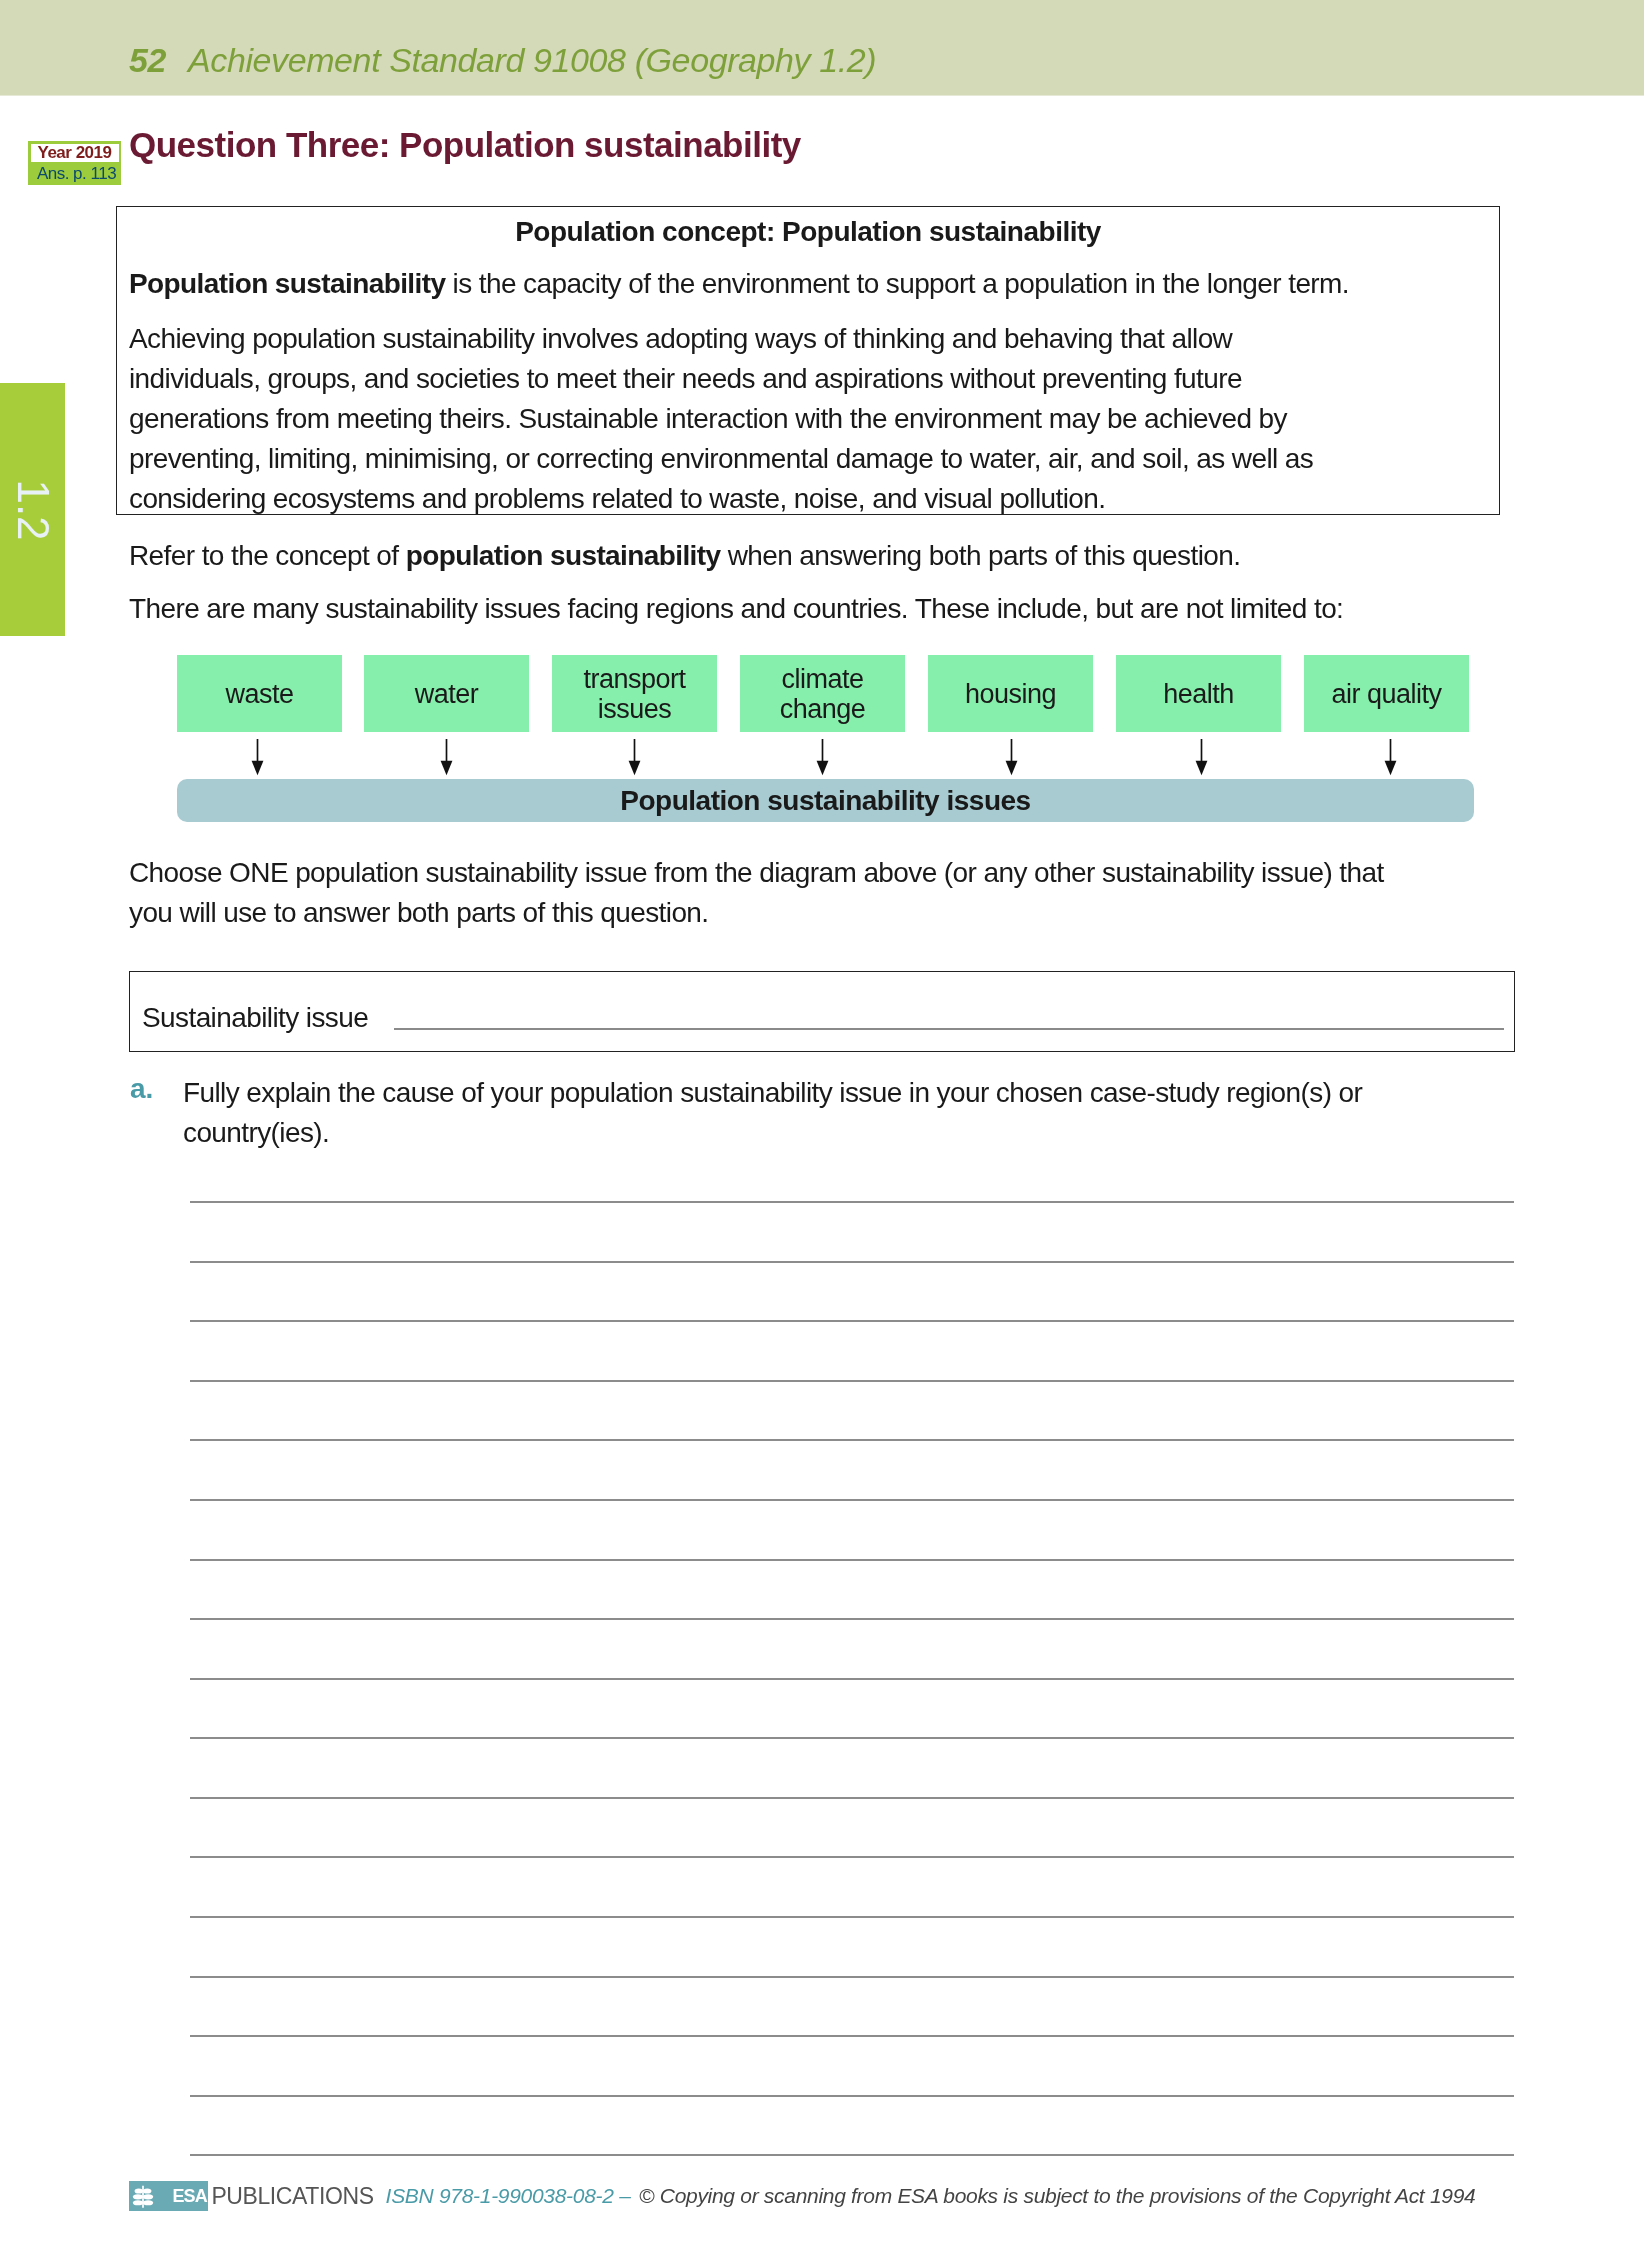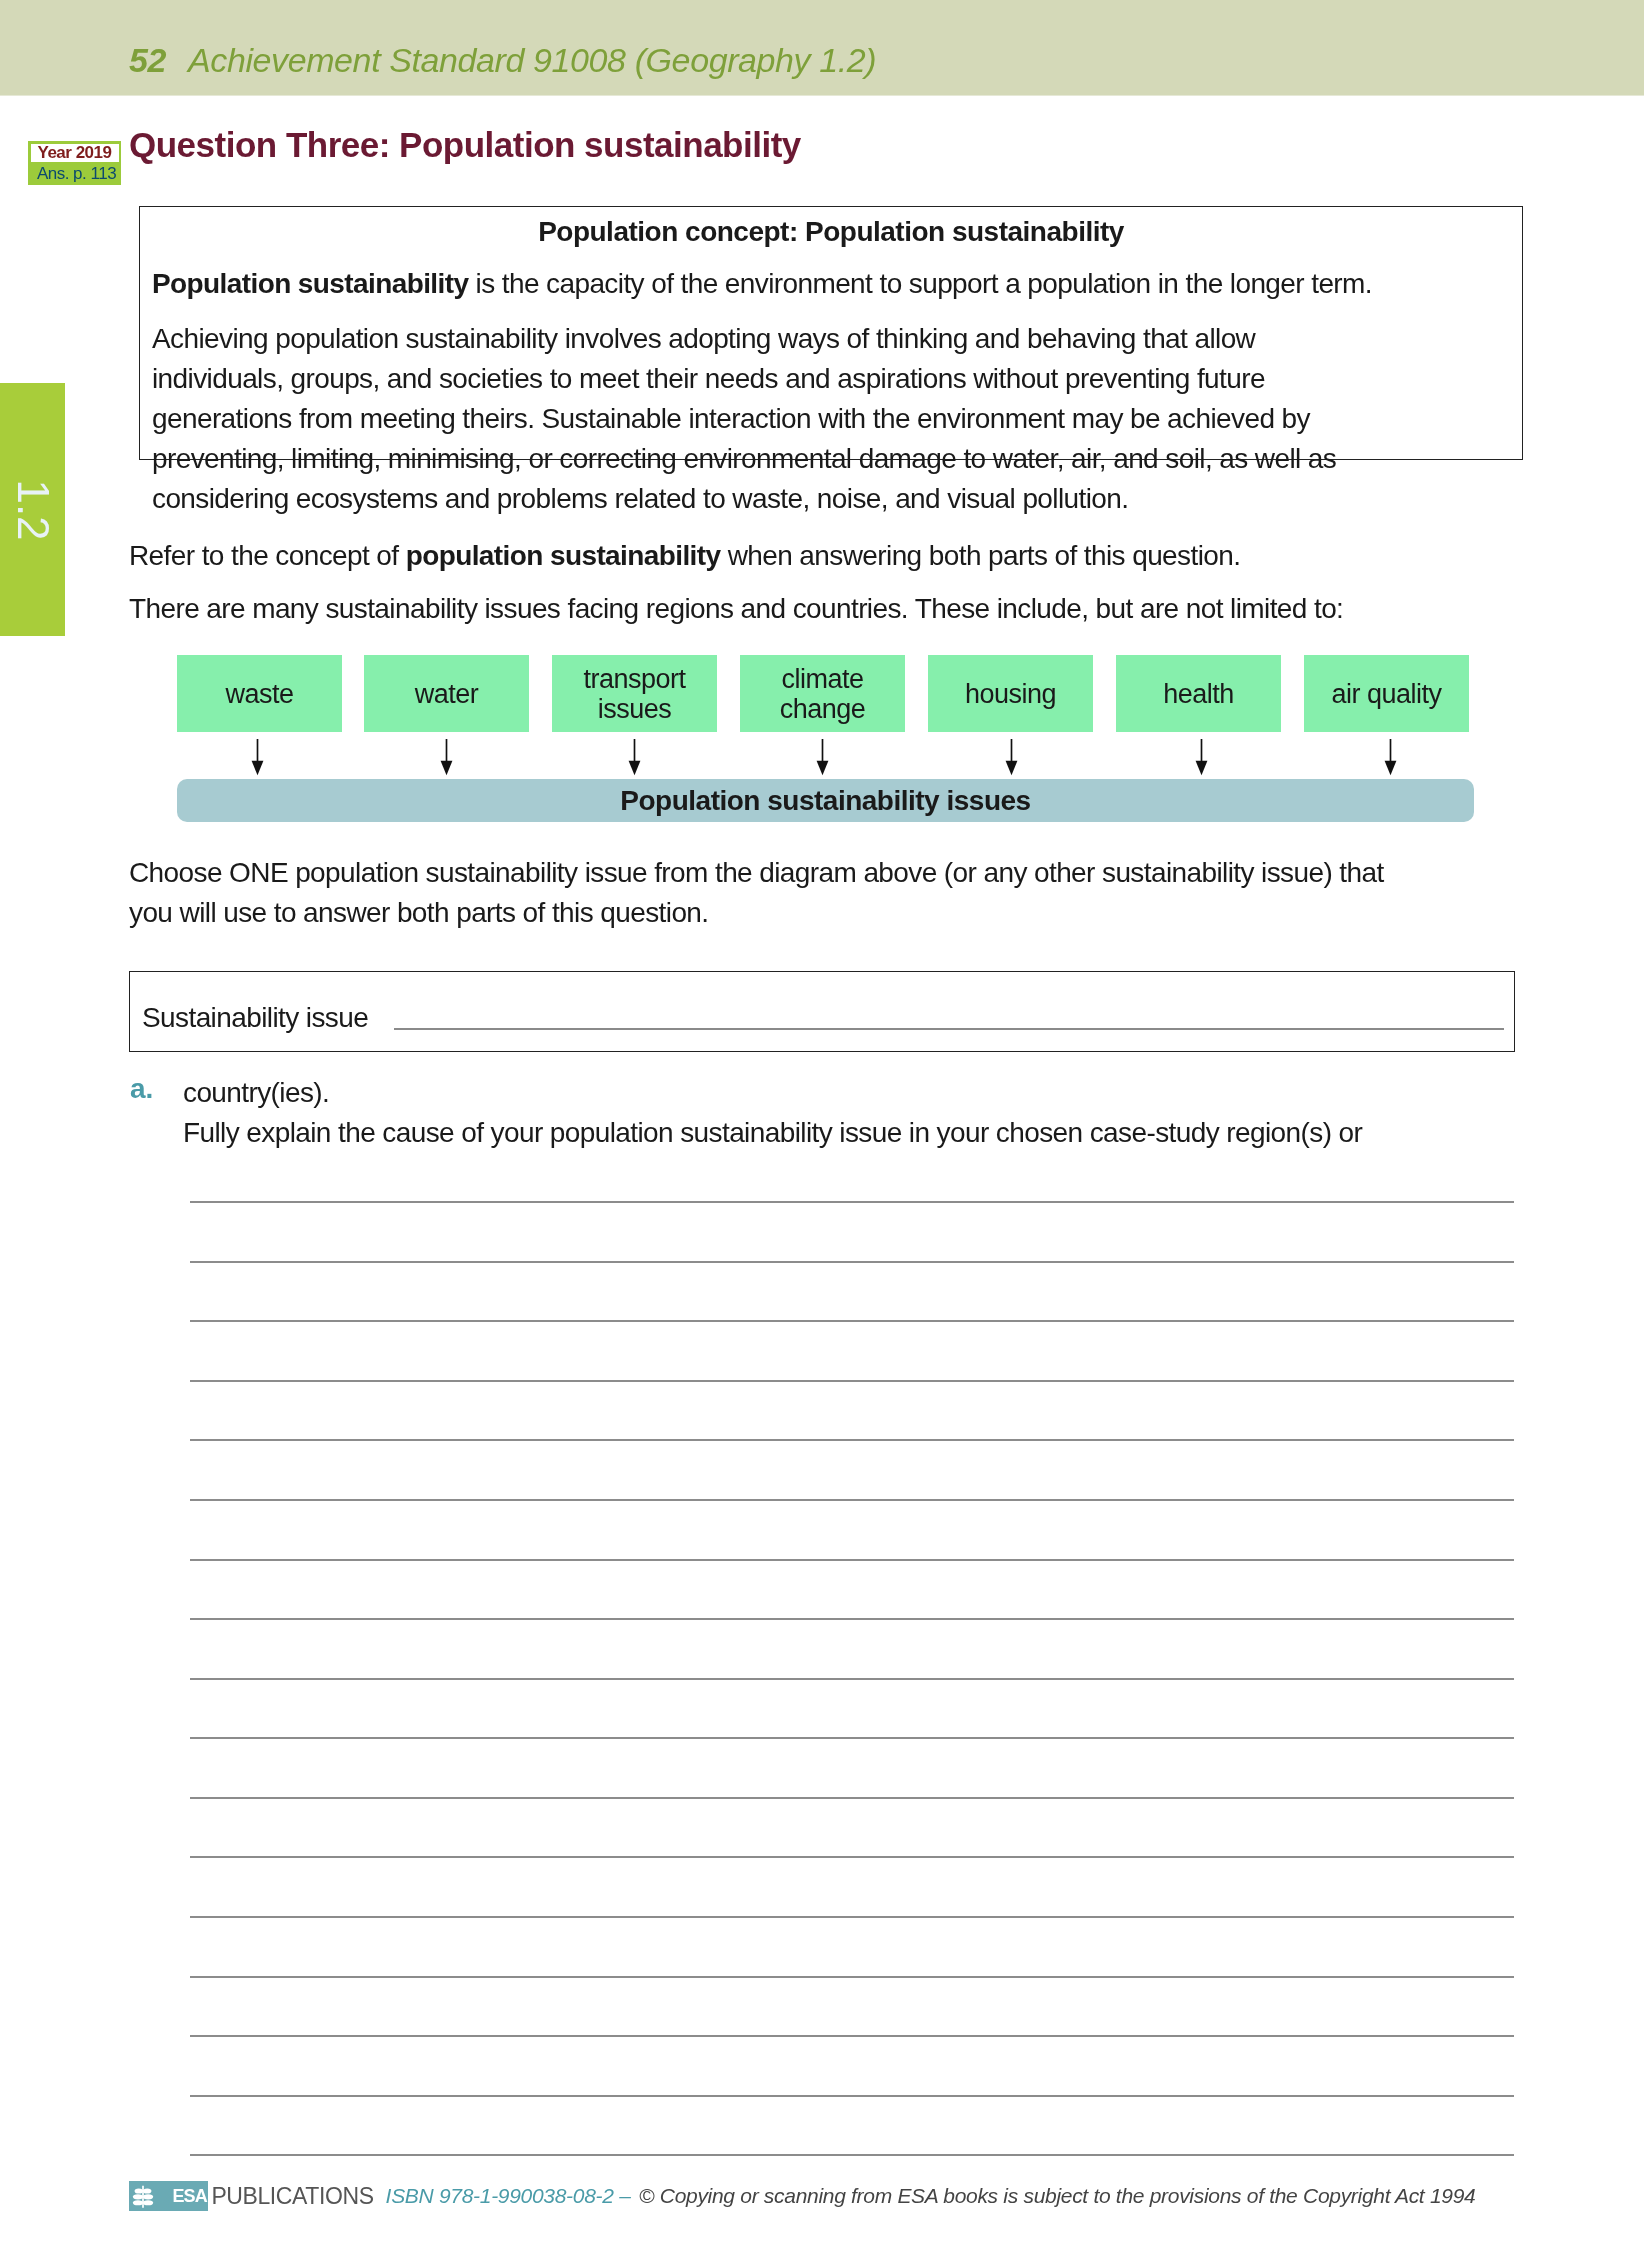--- a/index.html
+++ b/index.html
@@ -11,21 +11,21 @@
   .header-text .pg { font-weight:bold; margin-right:22px; }
   .badge { left:28px; top:141px; width:93px; height:44px; background:#9ccb3b; }
   .badge .yr { position:absolute; left:2.5px; top:2.5px; width:88px; height:18.6px; background:#fff; color:#7f1d1d;
                font-size:17px; line-height:18.6px; text-align:center; font-weight:bold; letter-spacing:-0.5px; }
   .badge .ans { position:absolute; left:0; top:22px; width:97px; height:22px; color:#0c4a6e; font-size:17px;
                 line-height:22px; text-align:center; letter-spacing:-0.5px; }
   .q-title { left:129px; top:125px; font-size:35px; font-weight:bold; color:#6b1a33; white-space:nowrap; letter-spacing:-0.5px; }
   .side-tab { left:0; top:383px; width:65px; height:253px; background:#a8cd3a; }
   .side-tab span { position:absolute; left:50%; top:50%; transform:translate(-50%,-50%) rotate(90deg);
                    color:#e8f2f6; font-size:44px; white-space:nowrap; }
-  .concept-box { left:139px; top:206px; width:1384px; height:254px; border:1.7px solid #222; box-sizing:border-box; }
+  .concept-box { left:116px; top:206px; width:1384px; height:309px; border:1.7px solid #222; box-sizing:border-box; }
   .concept-title { position:absolute; left:0; top:8.5px; width:100%; text-align:center; font-weight:bold; font-size:28px; letter-spacing:-0.5px; }
   .concept-def { position:absolute; left:12px; top:61px; font-size:28px; white-space:nowrap; letter-spacing:-0.6px; }
   .concept-para { position:absolute; left:12px; top:112px; font-size:28px; line-height:40px; letter-spacing:-0.6px; }
   .concept-para div { white-space:nowrap; }
   .body-line { left:129px; font-size:28px; white-space:nowrap; letter-spacing:-0.6px; }
   .diagram-box { top:655px; width:165px; height:77px; background:#86efac; display:flex; align-items:center;
                  justify-content:center; text-align:center; font-size:27px; line-height:30px; letter-spacing:-0.5px; color:#1a1a1a; }
   .arrow { top:739px; width:17px; height:37px; }
   .issues-bar { left:177px; top:779px; width:1297px; height:43px; background:#a7cbd1; text-align:center;
                 font-weight:bold; font-size:28px; line-height:43px; letter-spacing:-0.5px;border-radius:10px; }
@@ -155,22 +155,22 @@
 <div class="abs body-line" style="top:857px;">Choose ONE population sustainability issue from the diagram above (or any other sustainability issue) that</div>
 <div class="abs body-line" style="top:897px;">you will use to answer both parts of this question.</div>
 
 <div class="abs issue-box">
   <span class="issue-label">Sustainability issue</span>
   <input class="issue-input" type="text" value="" style="">
 </div>
 
 <div class="abs qa-label">a.</div>
 <div class="abs qa-text">
+  <div>Fully explain the cause of your population sustainability issue in your chosen case-study region(s) or</div>
   <div>country(ies).</div>
-  <div>Fully explain the cause of your population sustainability issue in your chosen case-study region(s) or</div>
 </div>
 
 <div id="answer-lines">
     <div class="abs answer-line" style="top: 1201px;"></div>
     <div class="abs answer-line" style="top: 1261px;"></div>
     <div class="abs answer-line" style="top: 1320px;"></div>
     <div class="abs answer-line" style="top: 1380px;"></div>
     <div class="abs answer-line" style="top: 1439px;"></div>
     <div class="abs answer-line" style="top: 1499px;"></div>
     <div class="abs answer-line" style="top: 1559px;"></div>

